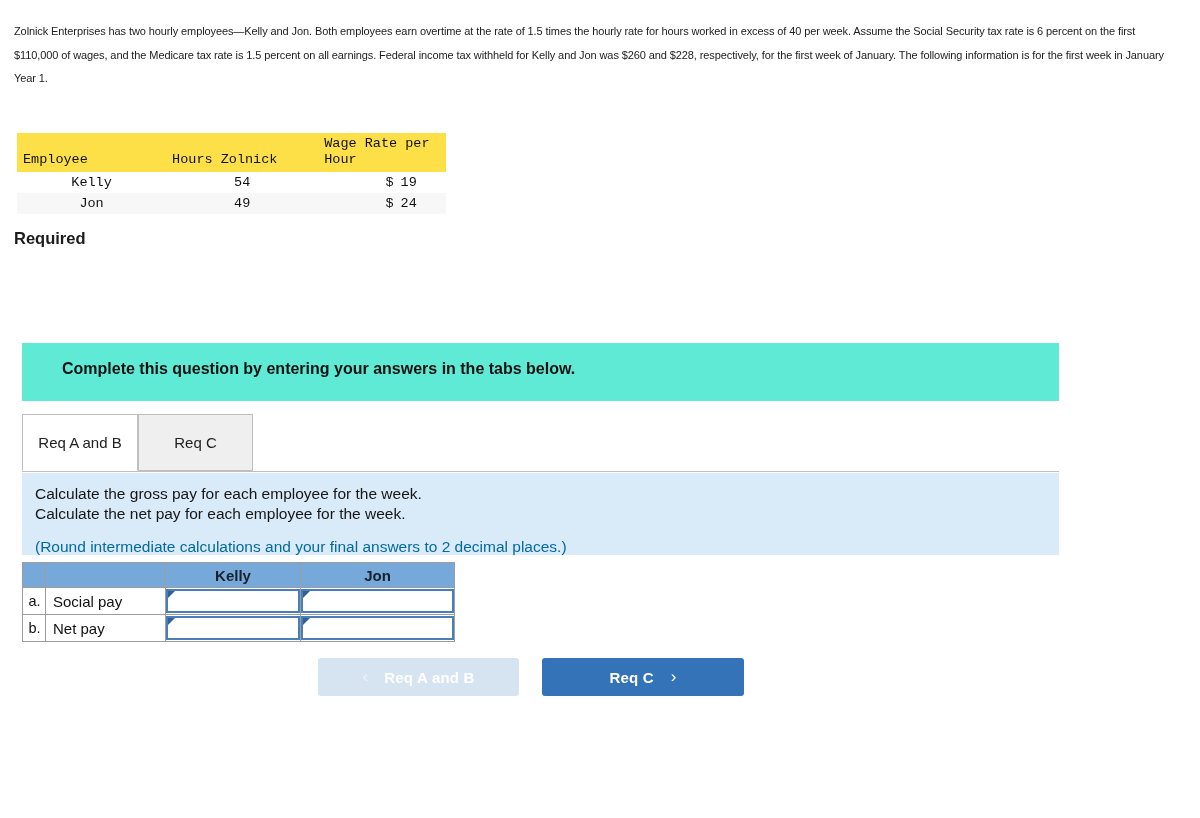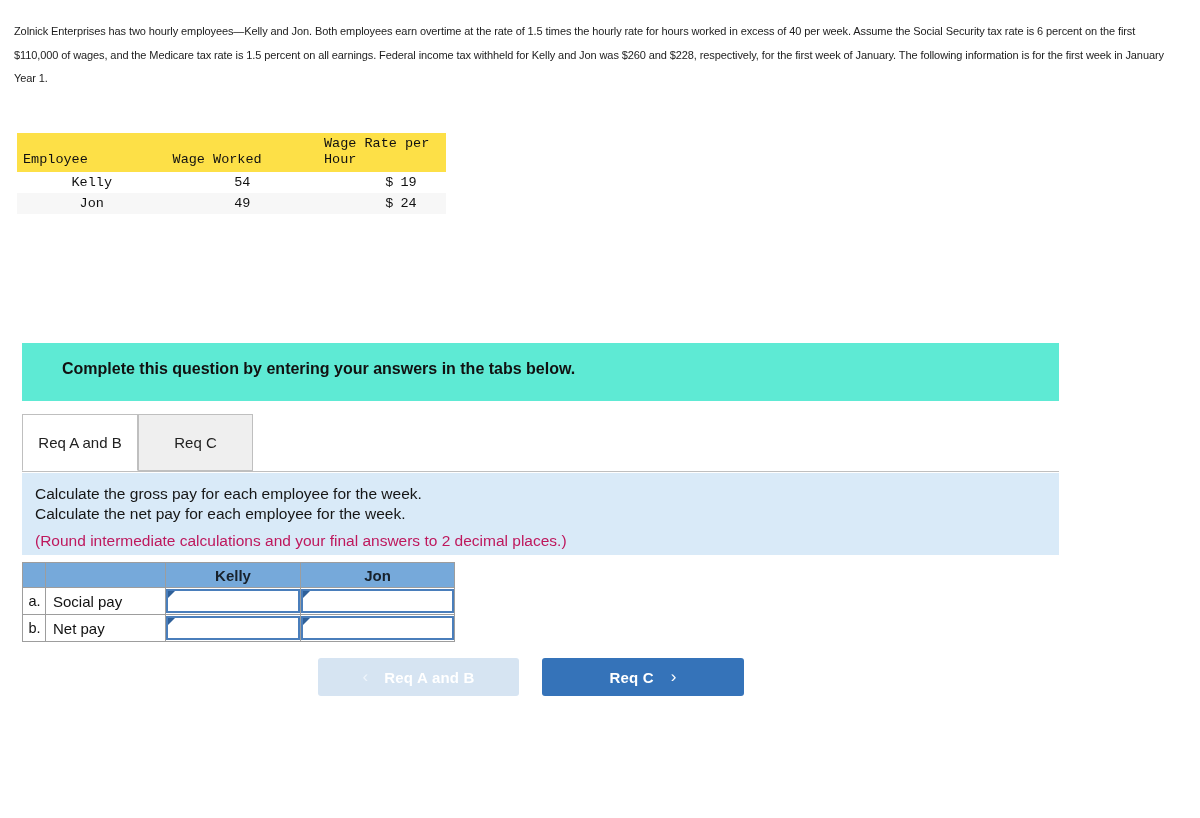--- a/index.html
+++ b/index.html
@@ -145,21 +145,21 @@
   .bluepanel .pp {
     position: absolute;
     left: 13px;
     font-size: 15.5px;
     line-height: 19.5px;
     color: #161616;
     white-space: nowrap;
   }
   .bluepanel .l1 { top: 11px; }
   .bluepanel .l2 { top: 30.5px; }
-  .bluepanel .l3 { top: 58px; color: #be185d; }
+  .bluepanel .l3 { top: 64px; color: #0369a1; }
 
   
   .ans-wrap {
     position: absolute;
     left: 22px;
     top: 562px;
   }
   .ans-table {
     border-collapse: collapse;
     font-size: 15px;
@@ -261,21 +261,21 @@
 </style>
 </head>
 <body>
 
 <div class="intro">Zolnick Enterprises has two hourly employees—Kelly and Jon. Both employees earn overtime at the rate of 1.5 times the hourly rate for hours worked in excess of 40 per week. Assume the Social Security tax rate is 6 percent on the first $110,000 of wages, and the Medicare tax rate is 1.5 percent on all earnings. Federal income tax withheld for Kelly and Jon was $260 and $228, respectively, for the first week of January. The following information is for the first week in January Year 1.</div>
 
 <table class="data-table">
   <thead>
     <tr>
       <th class="c-emp">Employee</th>
-      <th class="c-hrs">Wage Worked</th>
+      <th class="c-hrs">Hours Zolnick</th>
       <th class="c-wage">
         <div>Wage Rate per</div>
         <div>Hour</div>
       </th>
     </tr>
   </thead>
   <tbody>
     <tr>
       <td>Kelly</td>
       <td>54</td>
@@ -287,20 +287,21 @@
       <td>Jon</td>
       <td>49</td>
       <td class="wage">
         <span class="dollar">$</span><span>24</span>
       </td>
     </tr>
   </tbody>
 </table>
 
 <div class="required">
+  <div class="req-title">Required</div>
 </div>
 
 <div class="banner">
   <div class="banner-text">Complete this question by entering your answers in the tabs below.</div>
 </div>
 
 <div class="tabbar">
   <div class="tab active">
     <span>Req A and B</span>
   </div>

